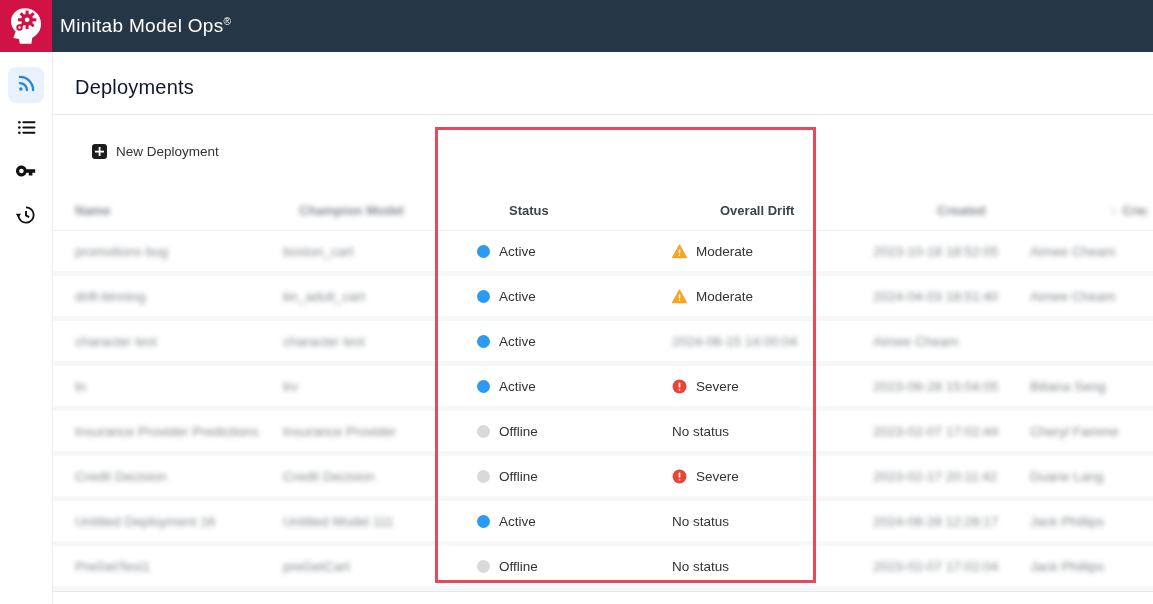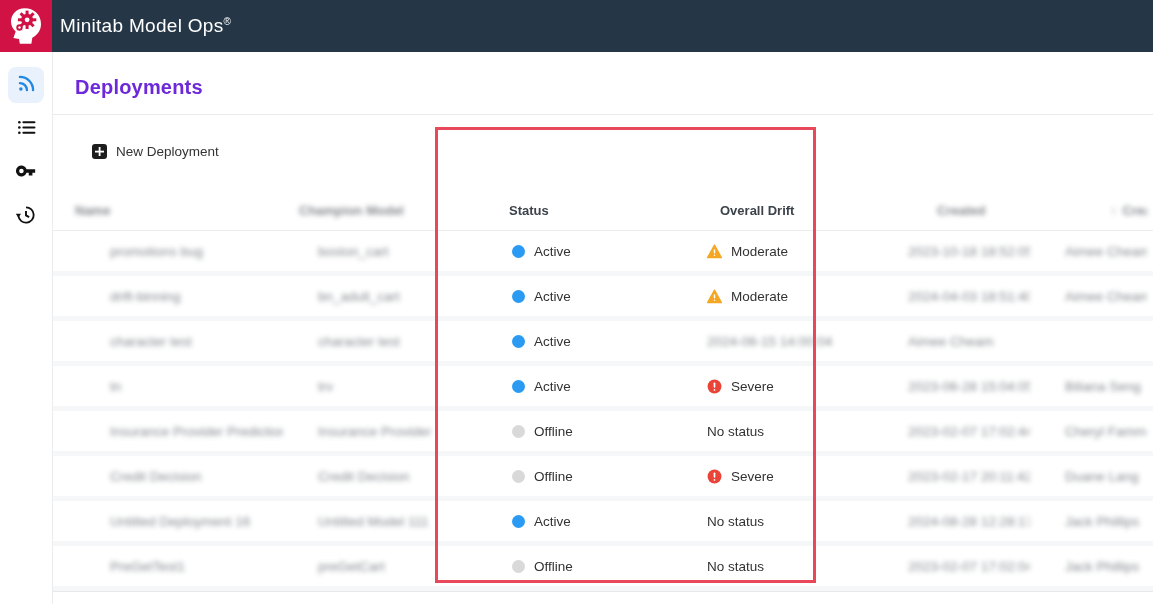--- a/index.html
+++ b/index.html
@@ -19,36 +19,36 @@
   
   .sidebar { position:absolute; top:52px; left:0; width:53px; height:552px;
     background:#fff; border-right:1px solid #ececec; display:flex;
     flex-direction:column; align-items:center; padding-top:15px; gap:8px; z-index:2; }
   .side-item { width:36px; height:36px; border-radius:8px; display:flex;
     align-items:center; justify-content:center; cursor:pointer; }
   .side-item.active { background:#e8f1fc; }
   
   .main { position:absolute; top:52px; left:53px; width:1100px; height:552px; background:#fff; }
   .page-header { height:63px; padding:24px 0 0 22px; border-bottom:1px solid #ebebeb; }
-  .page-title { font-size:20px; font-weight:700; color:#6d28d9; letter-spacing:.2px; }
+  .page-title { font-size:20px; font-weight:400; color:#0f172a; letter-spacing:.2px; }
   .toolbar { margin-top:16px; height:40px; display:flex; align-items:center; padding-left:39px; }
   .new-deploy-btn { display:flex; align-items:center; gap:9px; background:none;
     border:none; cursor:pointer; font-family:inherit; }
   .new-deploy-btn .label { font-size:13.5px; color:#333; }
   
   .grid { display:grid; grid-template-columns:208px 194px 195px 201px 157px minmax(0,1fr);
     padding-left:22px; padding-right:6px; align-items:center; }
   .thead { height:40px; margin-top:20px; border-bottom:1px solid #ededed;gap:16px; }
   .th { font-size:13px; font-weight:700; color:#3d434b; white-space:nowrap; overflow:hidden;
     cursor:pointer; display:flex; align-items:center; gap:6px; }
   .row { height:40px; background:#fff; cursor:pointer; }
   .sep { height:5px; background:#f6f7f8; }
   .table-end { border-top:1px solid #e8e8e8; }
   .cell { font-size:13.5px; color:#333; white-space:nowrap; overflow:hidden;
-    text-overflow:ellipsis; display:flex; align-items:center; gap:9px; padding-right:10px;margin-left:35px; }
+    text-overflow:ellipsis; display:flex; align-items:center; gap:9px; padding-right:10px; }
   .dot { width:13px; height:13px; border-radius:50%; flex:0 0 13px; }
   .drift-ico { flex:0 0 15px; display:flex; }
   .redacted { filter: blur(2.6px); opacity:.75; color:#5a6068; }
   
   .annotation-box { position:absolute; left:435px; top:127px; width:381px; height:456px;
     border:3px solid #e8495a; z-index:5; pointer-events:none; }
 </style>
 </head>
 <body>
 

